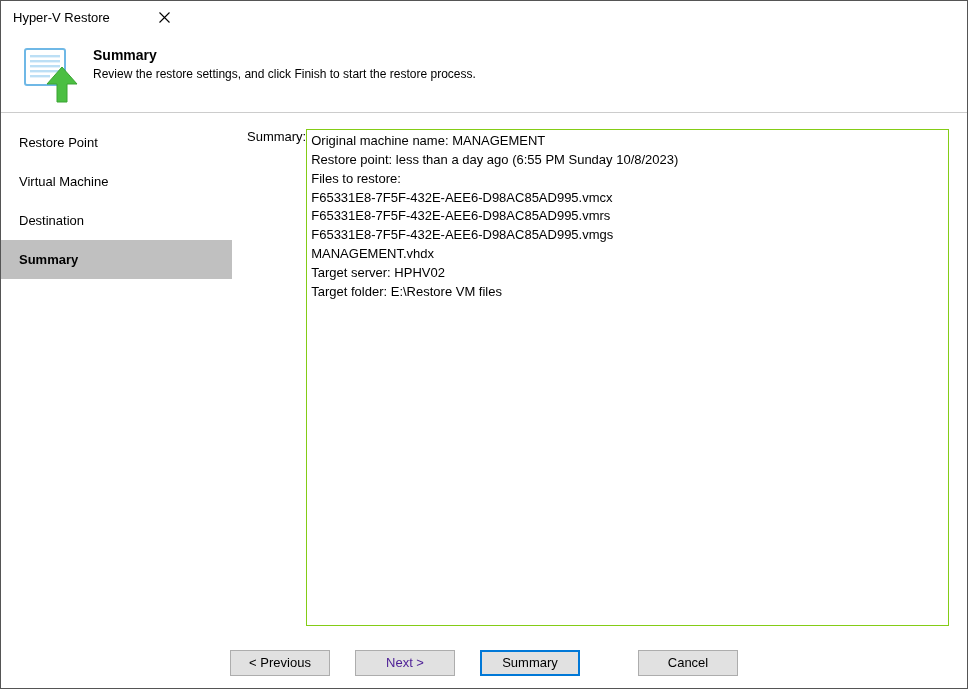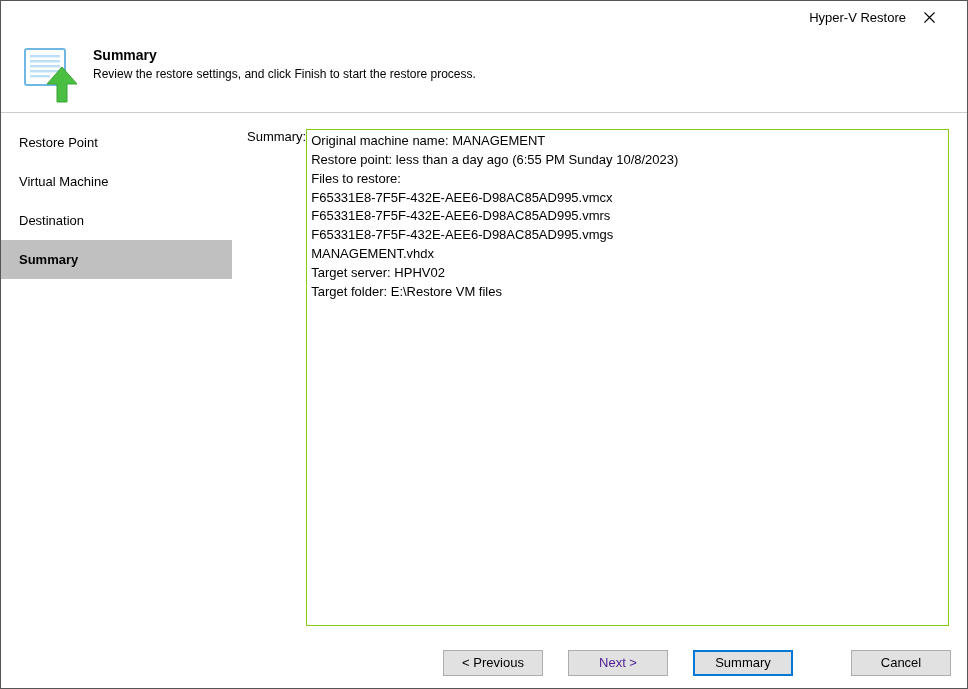--- a/index.html
+++ b/index.html
@@ -13,23 +13,24 @@
       background: #fff;
       color: #000;
       width: 968px;
       height: 689px;
       overflow: hidden;
       border: 1px solid #555;
     }
     .titlebar {
       display: flex;
       align-items: center;
-      justify-content: flex-end;
+      justify-content: flex-start;
       height: 32px;
       padding: 0 15px 0 12px;
+      gap: 32px;
     }
     .titlebar-title {
       font-size: 13px;
     }
     .close-btn {
       width: 46px;
       height: 32px;
       display: flex;
       align-items: center;
       justify-content: center;
@@ -101,21 +102,21 @@
       padding: 2px 4px;
       font-size: 13px;
       line-height: 1.45;
       white-space: pre-line;
       overflow: auto;
     }
     .footer {
       height: 52px;
       display: flex;
       align-items: center;
-      justify-content: flex-end;
+      justify-content: center;
       padding: 0 16px;
       gap: 25px;
       border-top: 1px solid transparent;
     }
     .btn {
       min-width: 100px;
       height: 26px;
       border: 1px solid #adadad;
       background: #e1e1e1;
       font-size: 13px;

